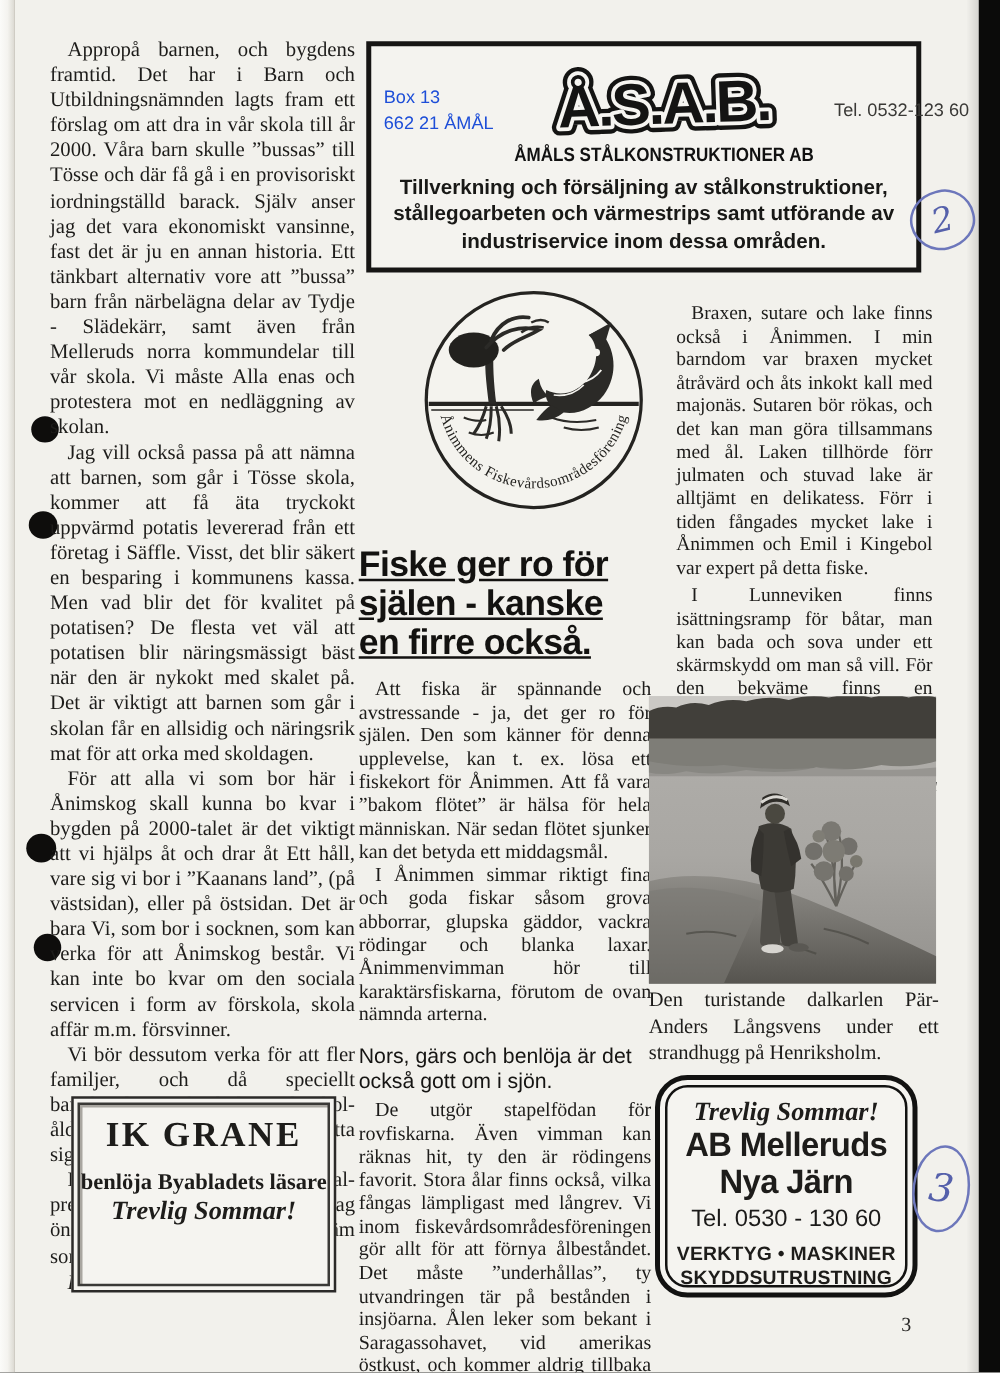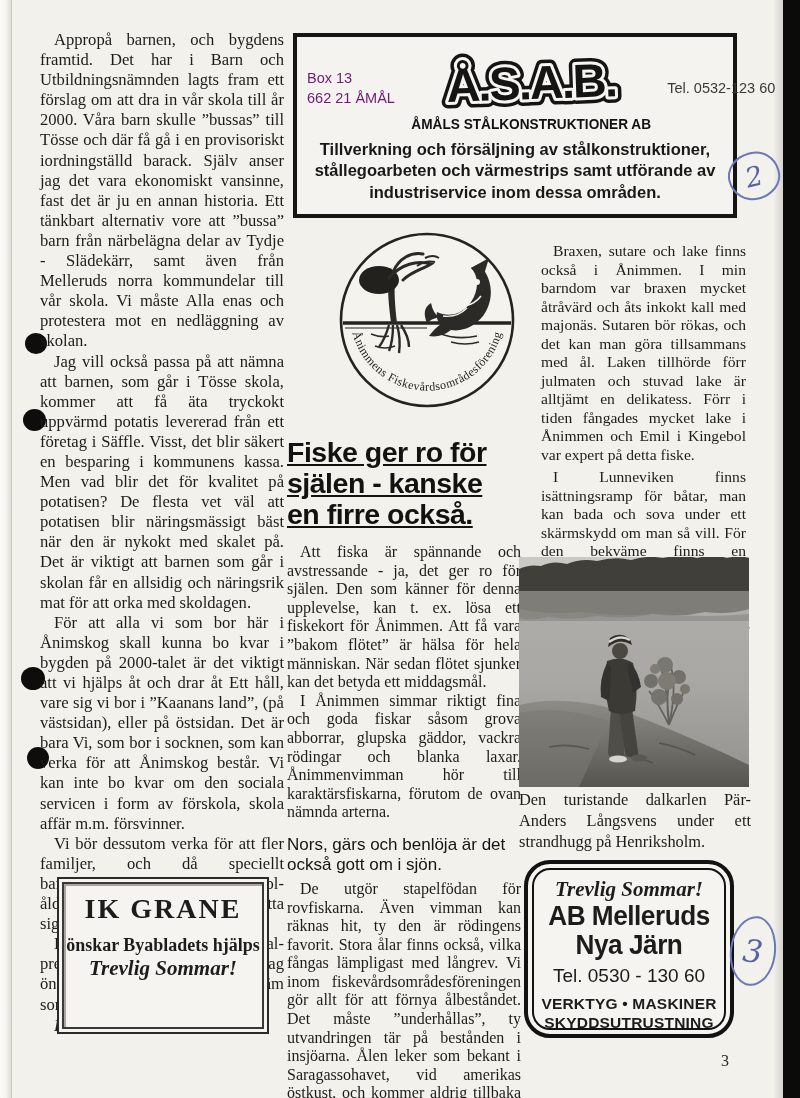--- a/index.html
+++ b/index.html
@@ -22,21 +22,21 @@
     font-size:16.6px; line-height:20.1px; text-align:justify; }
   .left-col p { margin:0; text-indent:14px; }
   .signature { font-style:italic; text-indent:14px; margin-top:1px; }
 
   
   .asab { position:absolute; left:293px; top:33px; width:444px; height:185px;
     border:4px solid #161514; background:#f4f3ef; box-sizing:border-box;
     font-family:"Liberation Sans", sans-serif; }
   .asab-top { display:flex; align-items:center; justify-content:space-between;
     padding:6px 8px 0 10px; }
-  .asab-address { font-size:14.5px; color:#701a75; line-height:1.4; white-space:nowrap; }
+  .asab-address { font-size:14.5px; color:#1d4ed8; line-height:1.4; white-space:nowrap; }
   .asab-tel { font-size:14.5px; color:#3a3936; white-space:nowrap; }
   .asab-logo-block { text-align:center; flex:1; }
   .asab-subtitle { font-weight:bold; font-size:15.5px; letter-spacing:0px;
     transform:scaleX(0.88); transform-origin:center; color:#111; margin-top:-6px;
     white-space:nowrap; }
   .asab-tagline { text-align:center; font-weight:bold; font-size:16.5px;
     line-height:1.3; color:#181816; margin-top:6px; }
 
   
   .emblem { position:absolute; left:331px; top:230px; }
@@ -245,21 +245,21 @@
         <path d="M89 90 q12 -10 24 -2 l-2 -6 q-10 -8 -20 -1 Z" fill="#2e2c28"></path>
         <path d="M90 85 q11 -8 21 -2" stroke="#d9d7d2" stroke-width="2.4" fill="none"></path>
       </g>
     </svg>
   </div>
   <div class="caption">Den turistande dalkarlen Pär-Anders Långsvens under ett strandhugg på Henriksholm.</div>
 
   <div class="grane">
     <div class="grane-inner">
       <div class="grane-title">IK GRANE</div>
-      <div class="grane-line">önskar Byabladets hjälps</div>
+      <div class="grane-line">benlöja Byabladets läsare</div>
       <div class="grane-script2">Trevlig Sommar!</div>
     </div>
   </div>
 
   <div class="mellerud">
     <div class="mellerud-inner">
       <div class="mellerud-greet">Trevlig Sommar!</div>
       <div class="mellerud-name">AB Melleruds</div>
       <div class="mellerud-name">Nya Järn</div>
       <div class="mellerud-tel">Tel. 0530 - 130 60</div>

